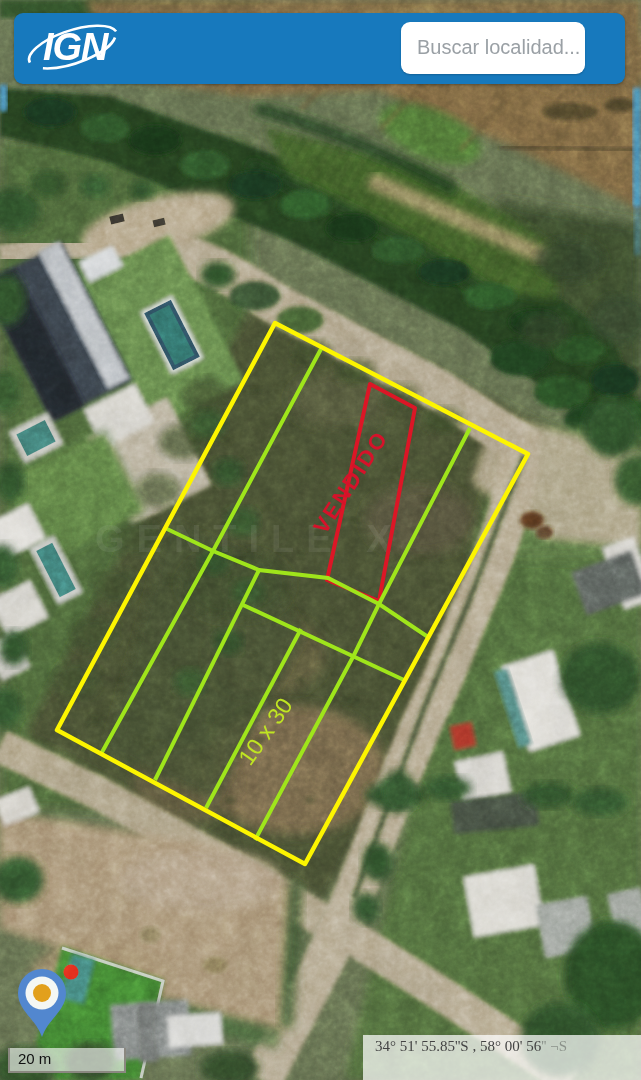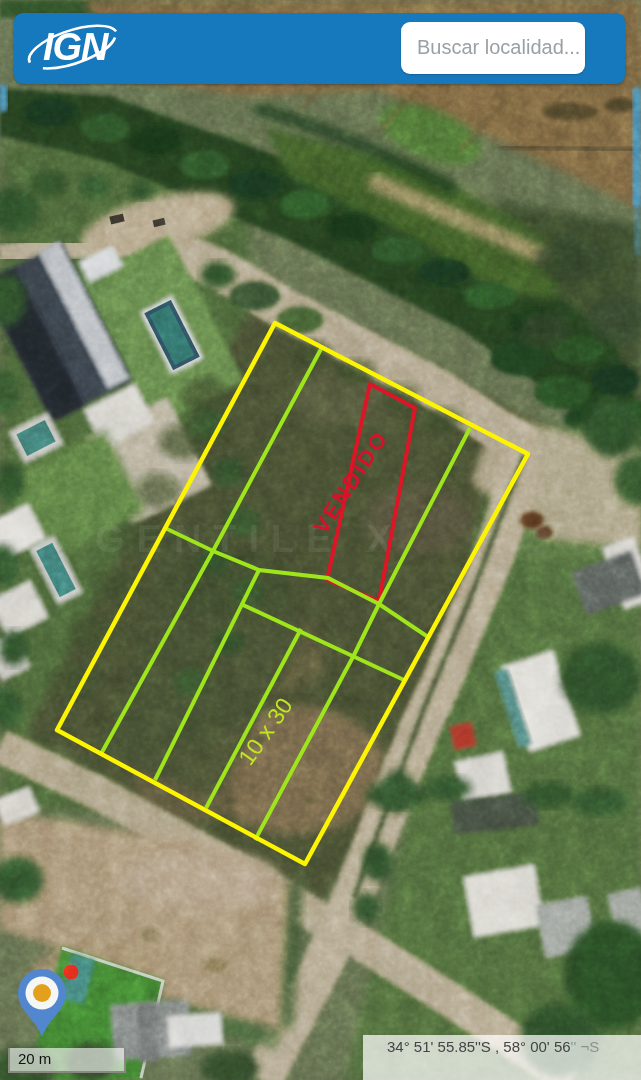--- a/index.html
+++ b/index.html
@@ -4,21 +4,21 @@
 <style>
 html,body{margin:0;padding:0;width:641px;height:1080px;overflow:hidden;background:#68744e;font-family:"Liberation Sans",sans-serif;}
 #stage{position:relative;width:641px;height:1080px;overflow:hidden;}
 #mapsvg{position:absolute;left:0;top:0;}
 #header{position:absolute;left:14px;top:13px;width:611px;height:71px;background:#1779bd;border-radius:9px;box-shadow:0 1px 3px rgba(0,0,0,.35);}
 #search{position:absolute;left:401px;top:22px;width:184px;height:52px;background:#fff;border-radius:9px;box-shadow:0 1px 2px rgba(0,0,0,.2);}
 #search span{position:absolute;left:16px;top:14px;font-size:20px;color:#9aa0a5;white-space:nowrap;}
 #scalebar{position:absolute;left:8px;top:1048px;width:118px;height:25px;background:rgba(255,255,255,.62);border:2px solid #8a8880;border-top:none;box-sizing:border-box;}
 #scalebar span{position:absolute;left:8px;top:2px;font-size:15px;color:#111;}
 #attrib{position:absolute;left:363px;top:1035px;width:278px;height:45px;background:rgba(255,255,255,.72);}
-#attrib .l1{position:absolute;left:24px;top:3px;font-size:15px;color:#444;white-space:nowrap;}
+#attrib .l1{position:absolute;left:12px;top:3px;font-size:15px;color:#444;white-space:nowrap;font-family:Liberation Serif, serif;}
 #attrib .l2{position:absolute;left:8px;top:23px;font-size:15px;color:#333;white-space:nowrap;}
 #attrib .lf{color:#0078a8;}
 .fade{opacity:0.45;}
 </style>
 </head>
 <body>
 <div id="stage">
 
 <svg id="mapsvg" width="641" height="1080" viewBox="0 0 641 1080">
 <defs>

